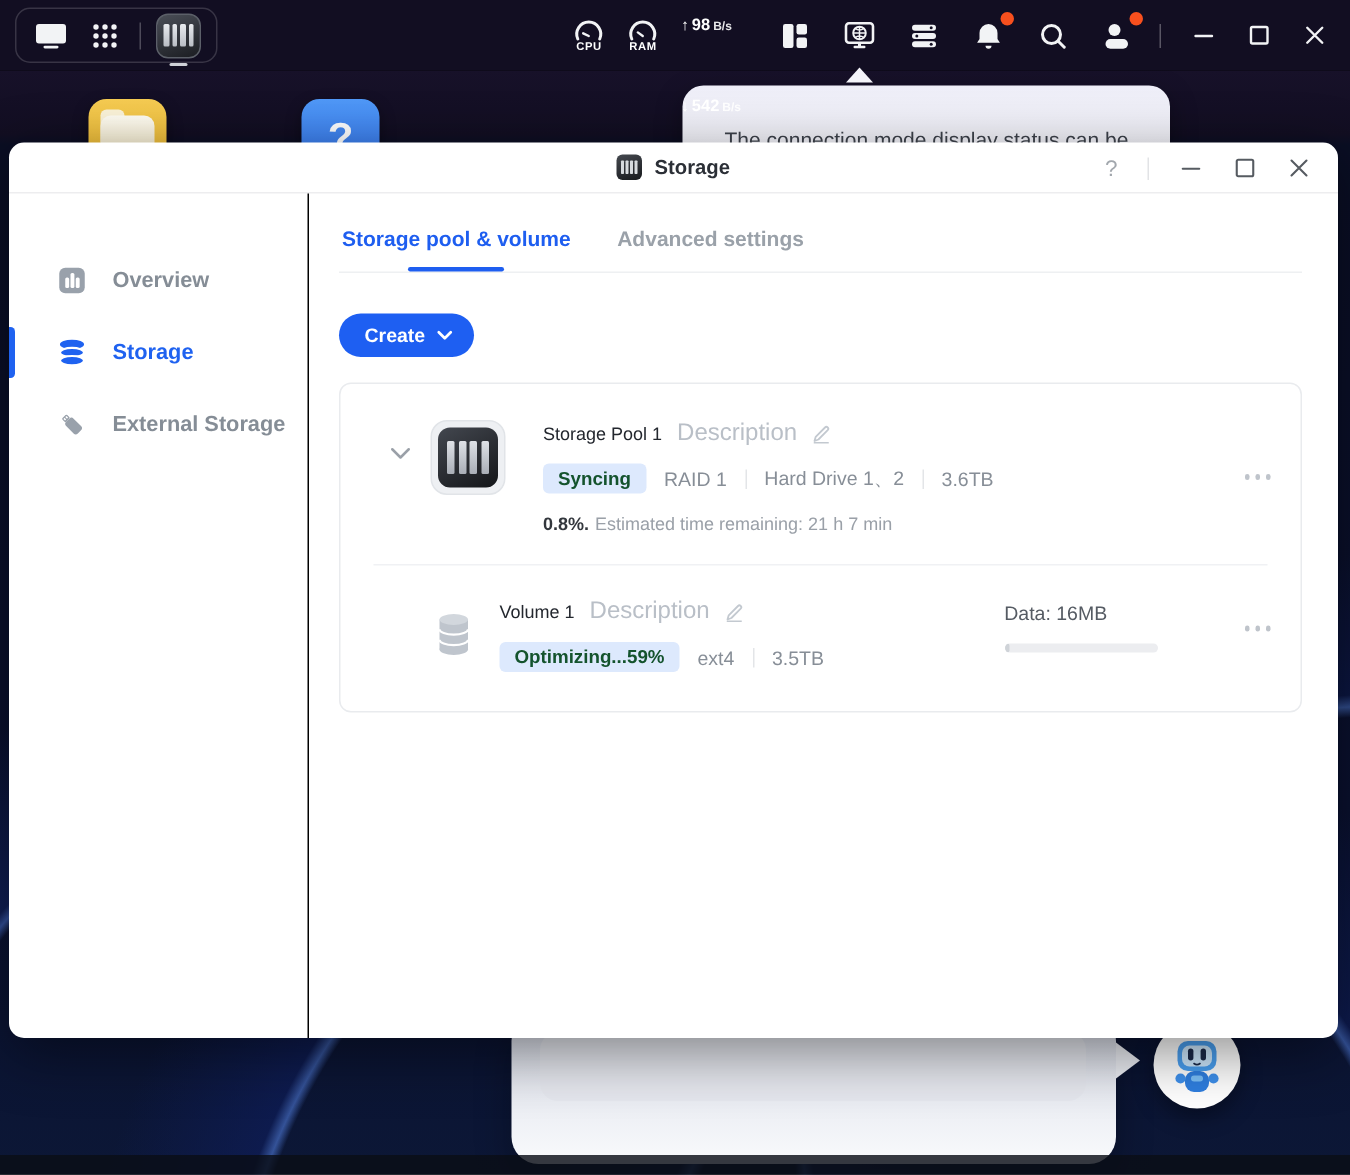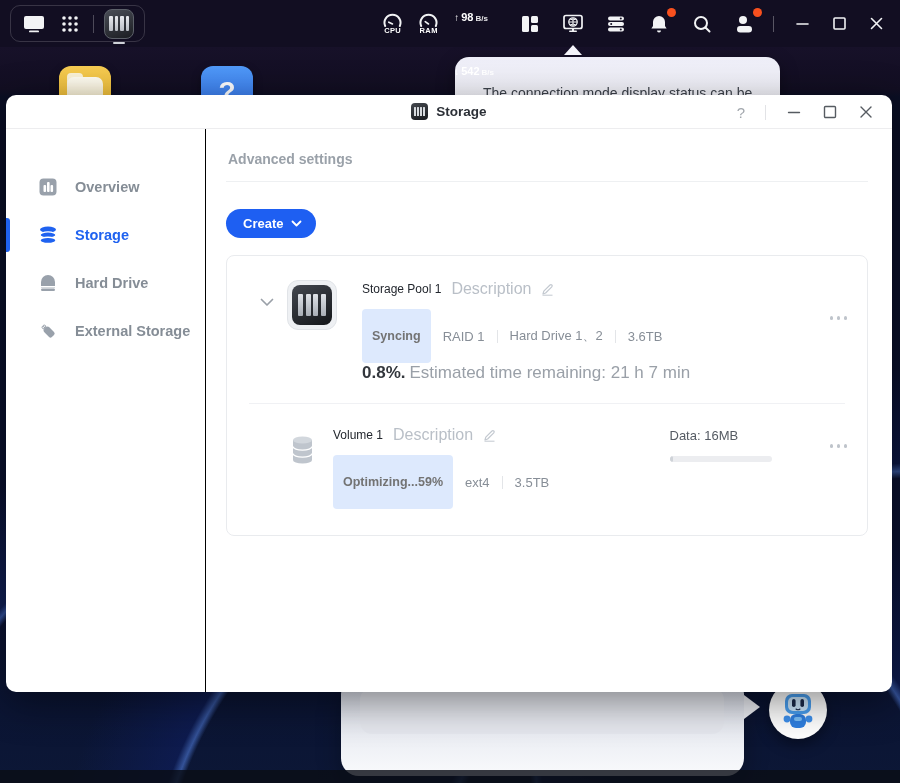--- a/index.html
+++ b/index.html
@@ -107,24 +107,24 @@
   .pool-icon { width:50px; height:50px; border-radius:11px; background:#eef0f3; border:1px solid #e1e4e8;
       display:flex; align-items:center; justify-content:center; }
   .pool-icon .face { width:40px; height:40px; border-radius:8px; background:linear-gradient(150deg,#43474f,#141619);
       display:flex; align-items:center; justify-content:center; gap:2.5px; }
   .pool-icon .face i { display:block; width:5px; height:22px; border-radius:1px; background:linear-gradient(#dfe2e7,#a9aeb6); }
   .pool-info { flex:1; padding-left:25px; }
   .name-line { display:flex; align-items:center; gap:10px; }
   .entity-name { font-size:12px; color:#23272e; }
   .desc { font-size:16px; color:#b9bfc7; }
   .meta-line { display:flex; align-items:center; gap:12px; margin-top:11px; }
-  .badge { background:#dde9fd; color:#737373; font-size:12.5px; font-weight:600; padding:20px 10px; border-radius:4px; }
+  .badge { background:#dde9fd; color:#14532d; font-size:12.5px; font-weight:600; padding:3px 10px; border-radius:4px; }
   .meta { font-size:13px; color:#878e97; }
   .vline { width:1px; height:13px; background:#e3e5e8; }
-  .progress-line { font-size:17px; color:#9aa0a8; }
+  .progress-line { margin-top:13px; font-size:12px; color:#9aa0a8; }
   .progress-line b { color:#33373d; margin-right:4px; }
   .more-dots { display:flex; gap:3.5px; padding-top:36px; cursor:pointer; }
   .more-dots i { width:3.5px; height:3.5px; border-radius:50%; background:#bfc4cb; display:block; }
   .card-divider { height:1px; background:#f0f1f4; margin:0 22px; }
   .vol-row { display:flex; align-items:flex-start; padding:22px 20px 26px 62px; }
   .vol-icon { padding-top:8px; }
   .vol-info { padding-left:17px; flex:1; }
   .vol-right { width:160px; padding-top:2px; }
   .used-label { font-size:13px; color:#555b63; }
   .used-bar { margin-top:13px; width:102px; height:6px; border-radius:3px; background:#ecedf0; overflow:hidden; }
@@ -351,41 +351,37 @@
           <span class="active-bar"></span>
           <svg width="20" height="20" viewBox="0 0 20 20">
               <ellipse cx="10" cy="4.6" rx="8" ry="3.1" fill="#1f62f0"></ellipse>
               <ellipse cx="10" cy="10" rx="8" ry="3.1" fill="#1f62f0" stroke="#fff" stroke-width="1.4"></ellipse>
               <ellipse cx="10" cy="15.4" rx="8" ry="3.1" fill="#1f62f0" stroke="#fff" stroke-width="1.4"></ellipse>
             </svg>
           <span class="lbl">Storage</span>
         </div>
         <div class="side-item">
           <svg width="20" height="20" viewBox="0 0 20 20">
-              <path d="M3 15 V9 a7 7 0 0 1 14 0 v6 z" fill="#99a1ab"></path>
-              <rect x="3" y="13" width="14" height="1.6" fill="#fff"></rect>
-              <rect x="3" y="15.5" width="14" height="2.5" rx="1.2" fill="#99a1ab"></rect>
-            </svg>
-          <span class="lbl">Hard Drive</span>
-        </div>
-        <div class="side-item">
-          <svg width="20" height="20" viewBox="0 0 20 20">
               <g transform="rotate(-45 10 10)">
                 <rect x="6.5" y="6" width="7" height="11" rx="2" fill="#99a1ab"></rect>
                 <rect x="7.8" y="2.5" width="4.4" height="3.5" rx="0.8" fill="#99a1ab"></rect>
                 <rect x="8.6" y="3.3" width="1" height="1.6" fill="#fff"></rect>
                 <rect x="10.4" y="3.3" width="1" height="1.6" fill="#fff"></rect>
               </g>
             </svg>
           <span class="lbl">External Storage</span>
         </div>
       </div>
 
       <div class="content">
         <div class="tabs">
+          <div class="tab active">
+            <span>Storage pool &amp; volume</span>
+            <span class="tab-underline"></span>
+          </div>
           <div class="tab">
             <span>Advanced settings</span>
           </div>
         </div>
 
         <button class="create-btn">
           <span>Create</span>
           <svg width="11" height="7" viewBox="0 0 11 7">
               <path d="M1.5 1.5 L5.5 5.5 L9.5 1.5" stroke="#fff" stroke-width="1.8" fill="none" stroke-linecap="round" stroke-linejoin="round"></path>
             </svg>

